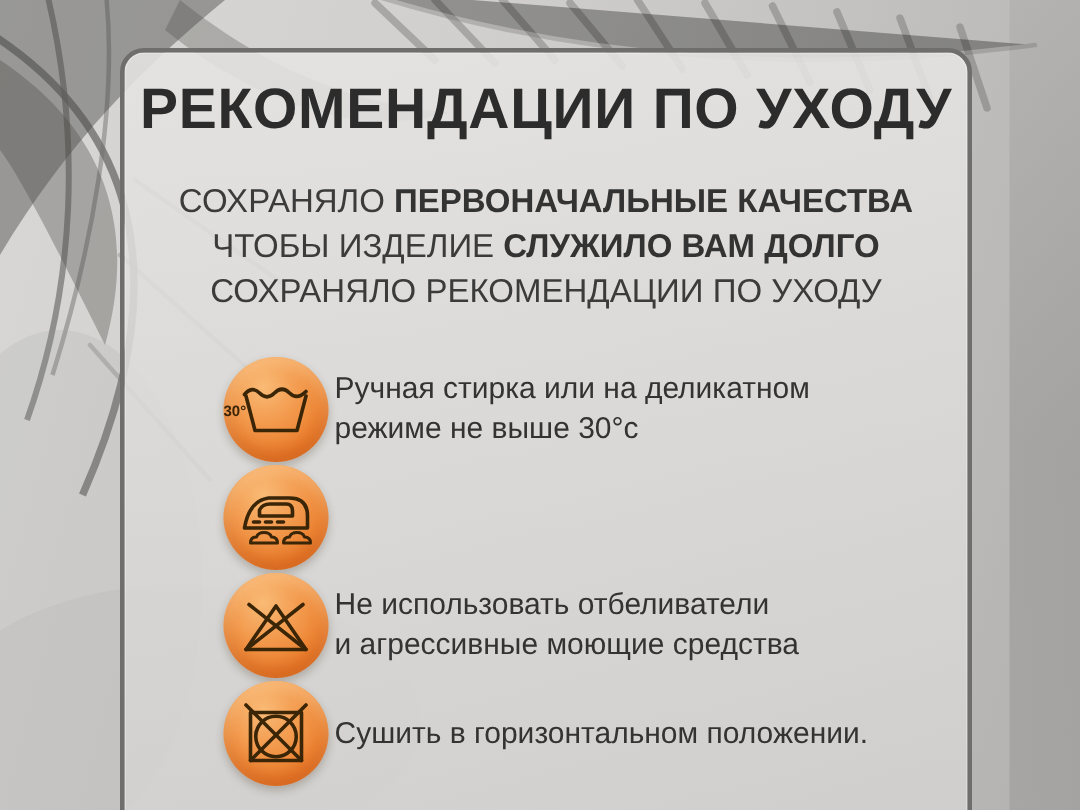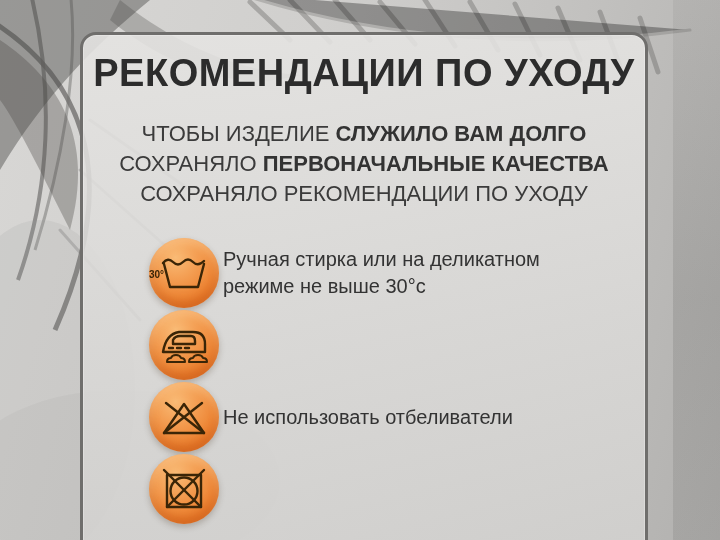--- a/index.html
+++ b/index.html
@@ -99,22 +99,22 @@
     </g>
   </svg>
 
   <div class="bg-right-shade"></div>
 
   <div class="card">
 
     <h1 class="card-title">РЕКОМЕНДАЦИИ ПО УХОДУ</h1>
 
     <div class="intro">
+      <div><span>СОХРАНЯЛО </span><b>ПЕРВОНАЧАЛЬНЫЕ КАЧЕСТВА</b></div>
       <div><span>ЧТОБЫ ИЗДЕЛИЕ </span><b>СЛУЖИЛО ВАМ ДОЛГО</b></div>
-      <div><span>СОХРАНЯЛО </span><b>ПЕРВОНАЧАЛЬНЫЕ КАЧЕСТВА</b></div>
       <div><span>СОХРАНЯЛО РЕКОМЕНДАЦИИ ПО УХОДУ</span><b></b></div>
     </div>
 
     <div class="items">
 
       <div class="item">
         <div class="icon-circle">
           <svg width="70" height="70" viewBox="0 0 70 70" fill="none" stroke="#3a2507" stroke-width="2.4" stroke-linecap="round" stroke-linejoin="round">
             <path d="M14,25 q5,-6 10,-1 q5,5 10,0 q5,-5 10,0 q5,5 11,-1"></path>
             <path d="M15,26 L21,49 L49,49 L55,26"></path>
@@ -144,33 +144,35 @@
       <div class="item">
         <div class="icon-circle">
           <svg width="70" height="70" viewBox="0 0 70 70" fill="none" stroke="#3a2507" stroke-width="2.4" stroke-linecap="round" stroke-linejoin="round">
             <path d="M35,22 L15,51 L55,51 Z"></path>
             <line x1="17" y1="21" x2="55" y2="51"></line>
             <line x1="53" y1="21" x2="15" y2="51"></line>
           </svg>
         </div>
         <div class="item-text">
           <div>Не использовать отбеливатели</div>
+          <div>и агрессивные моющие средства</div>
         </div>
       </div>
 
       <div class="item">
         <div class="icon-circle">
           <svg width="70" height="70" viewBox="0 0 70 70" fill="none" stroke="#3a2507" stroke-width="2.4" stroke-linecap="round" stroke-linejoin="round">
             <rect x="18" y="21" width="34" height="32"></rect>
             <circle cx="35" cy="37" r="13.5"></circle>
             <line x1="15" y1="16" x2="52" y2="53"></line>
             <line x1="55" y1="16" x2="18" y2="53"></line>
           </svg>
         </div>
         <div class="item-text">
+          <div>Сушить в горизонтальном положении.</div>
         </div>
       </div>
 
     </div>
   </div>
 
 
 </div>
 
 </body></html>

